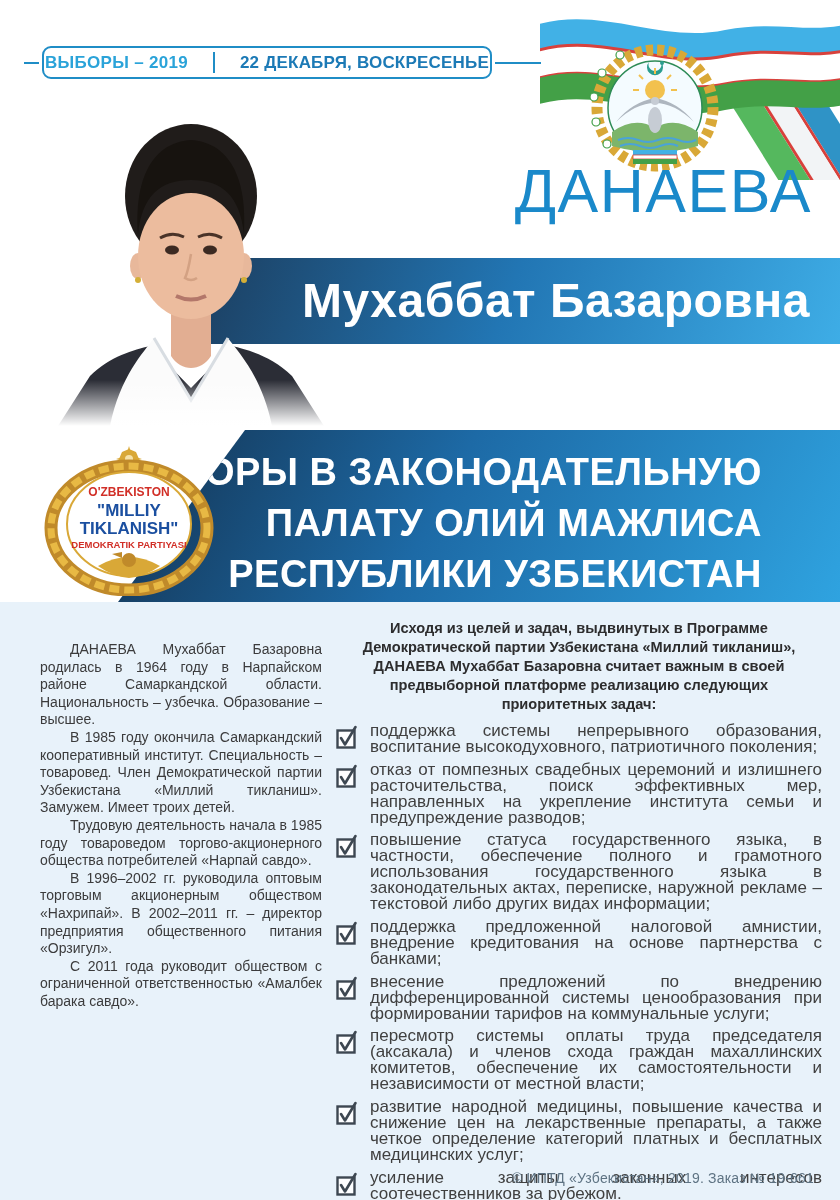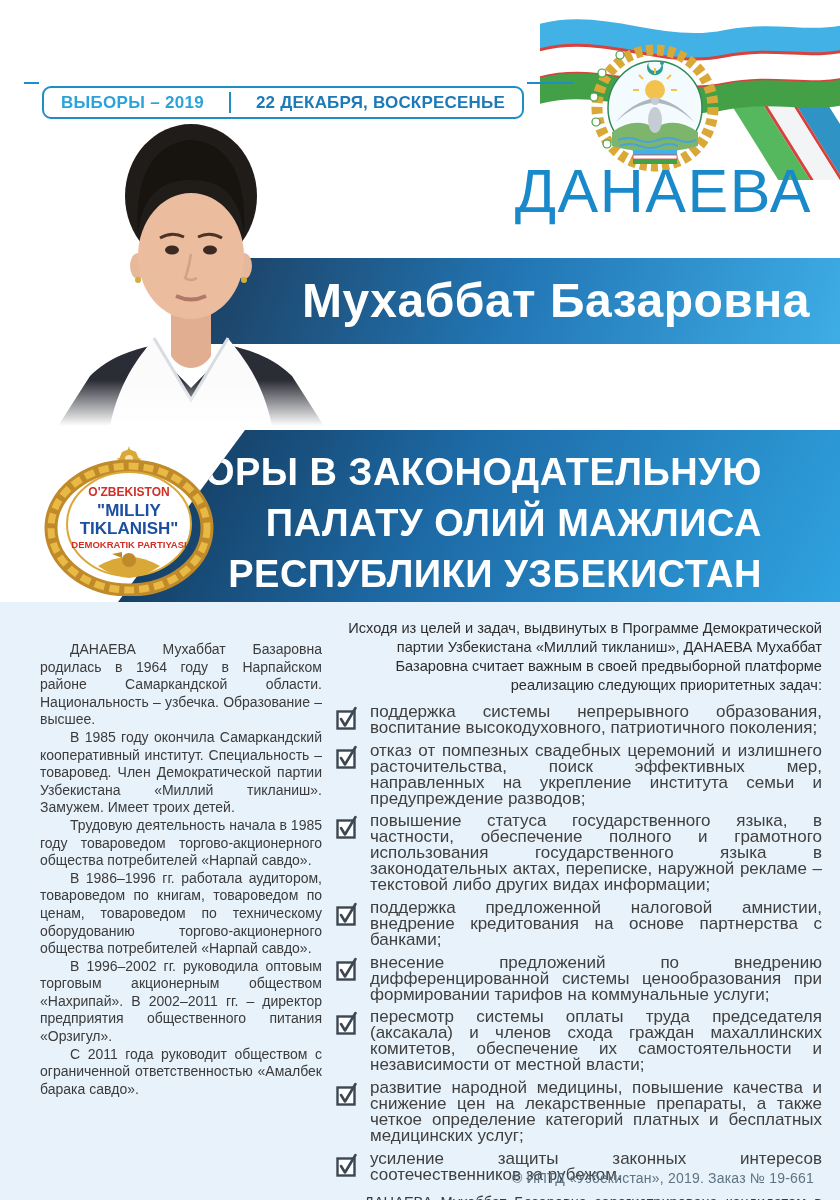--- a/index.html
+++ b/index.html
@@ -9,21 +9,21 @@
     font-family:"Liberation Sans","DejaVu Sans",sans-serif;
   }
   
   .badge-wrap{position:absolute;left:24px;top:46px;display:flex;align-items:center;z-index:5;}
   .badge-dash{height:2px;background:#1f8dc6;}
   .dash-l{width:15px;margin-right:3px;}
   .dash-r{width:46px;margin-left:3px;}
   .badge{
     display:inline-flex;align-items:center;gap:25px;
     border:2.5px solid #1f8dc6;border-radius:9px;
-    padding:4px 17px;background:#fff;margin-top:40px;
+    padding:4px 1px;background:#fff;
   }
   .badge .b1{color:#2aa3d9;font-weight:bold;font-size:17px;letter-spacing:.3px;white-space:nowrap;}
   .badge .bsep{width:2px;height:21px;background:#1f8dc6;}
   .badge .b2{color:#1c7ab6;font-weight:bold;font-size:17px;letter-spacing:.2px;white-space:nowrap;}
   
   .ribbon{position:absolute;top:0;right:0;width:300px;height:180px;z-index:1;}
   
   .portrait{position:absolute;left:52px;top:84px;width:278px;height:342px;z-index:4;}
   
   .surname{
@@ -64,21 +64,21 @@
     position:absolute;left:0;top:602px;width:840px;height:598px;
     background:#e8f2fa;
   }
   .bio-col{
     position:absolute;left:40px;top:39px;width:282px;
     font-size:14px;line-height:17.6px;color:#3b3b3c;text-align:justify;
   }
   .bio-col p{margin:0;text-indent:30px;}
   .platform-col{position:absolute;left:336px;top:17px;width:486px;}
   .platform-intro{
-    font-weight:normal;text-align:right;color:#2d2d2e;
+    font-weight:bold;text-align:center;color:#2d2d2e;
     font-size:14.6px;line-height:19px;margin:0 0 9px 0;
   }
   ul.platform-list{list-style:none;margin:0;padding:0;}
   ul.platform-list li{display:flex;gap:12px;margin:0 0 7px 0;}
   ul.platform-list svg{flex-shrink:0;margin-top:1px;}
   ul.platform-list .itxt{
     font-size:17px;line-height:15.9px;color:#404040;text-align:justify;
   }
   .registration{
     margin:11px 0 0 0;font-size:14.6px;line-height:19px;color:#3a3a3b;
@@ -228,21 +228,20 @@
       <div>РЕСПУБЛИКИ УЗБЕКИСТАН</div>
     </div>
   </div>
 
   <div class="info">
 
     <div class="bio-col">
       <p>ДАНАЕВА Мухаббат Базаровна родилась в 1964 году в Нарпайском районе Самаркандской области. Национальность – узбечка. Образование – высшее.</p>
       <p>В 1985 году окончила Самаркандский кооперативный институт. Специальность – товаровед. Член Демократической партии Узбекистана «Миллий тикланиш». Замужем. Имеет троих детей.</p>
       <p>Трудовую деятельность начала в 1985 году товароведом торгово-акционерного общества потребителей «Нарпай савдо».</p>
-      <p>В 1986–1996 гг. работала аудитором, товароведом по книгам, товароведом по ценам, товароведом по техническому оборудованию торгово-акционерного общества потребителей «Нарпай савдо».</p>
       <p>В 1996–2002 гг. руководила оптовым торговым акционерным обществом «Нахрипай». В 2002–2011 гг. – директор предприятия общественного питания «Орзигул».</p>
       <p>С 2011 года руководит обществом с ограниченной ответственностью «Амалбек барака савдо».</p>
     </div>
 
     <div class="platform-col">
       <p class="platform-intro">Исходя из целей и задач, выдвинутых в Программе Демократической партии Узбекистана «Миллий тикланиш», ДАНАЕВА Мухаббат Базаровна считает важным в своей предвыборной платформе реализацию следующих приоритетных задач:</p>
 
       <svg width="0" height="0" style="position:absolute">
         <defs>
           <g id="cbmark">

